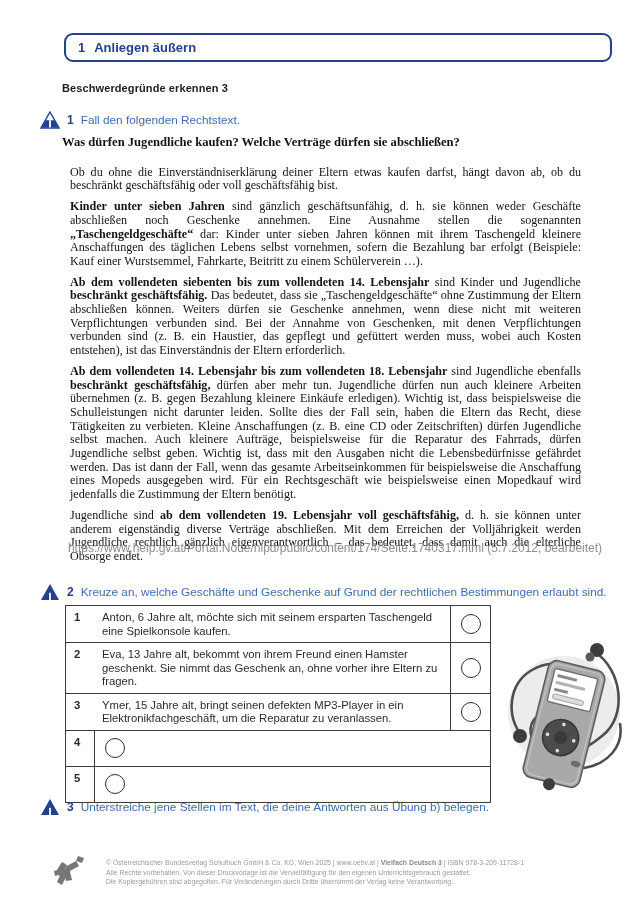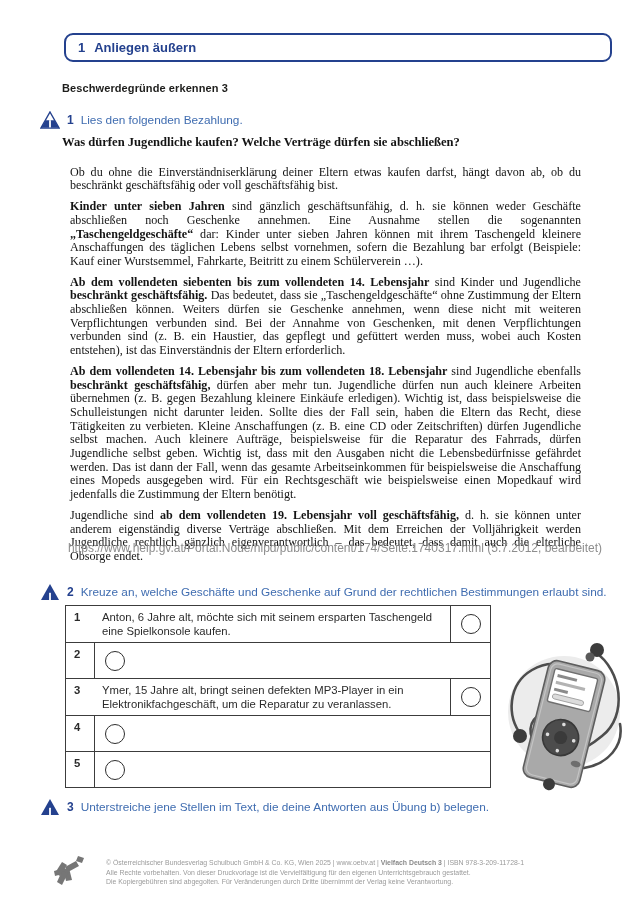--- a/index.html
+++ b/index.html
@@ -69,21 +69,21 @@
 
 <div class="ex-row" id="ex1">
   <span class="tri">
     <svg width="20" height="18" viewBox="0 0 20 18">
       <polygon points="10,1 19,17 1,17" fill="#ffffff" stroke="#24418e" stroke-width="1.4"></polygon>
       <polygon points="5.6,9.2 14.4,9.2 18.6,16.4 1.4,16.4" fill="#24418e"></polygon>
       <rect x="9.1" y="9.2" width="1.8" height="7.2" fill="#ffffff"></rect>
     </svg>
   </span>
   <span class="num">1</span>
-  <span class="instr">Lies den folgenden Bezahlung.</span>
+  <span class="instr">Fall den folgenden Rechtstext.</span>
 </div>
 
 <div class="rechtstext">
   <div class="question">Was dürfen Jugendliche kaufen? Welche Verträge dürfen sie abschließen?</div>
   <div>
       <p><span>Ob du ohne die Einverständniserklärung deiner Eltern etwas kaufen darfst, hängt davon ab, ob du beschränkt geschäftsfähig oder voll geschäftsfähig bist.</span></p>
       <p><span class="bold">Kinder unter sieben Jahren</span><span> sind gänzlich geschäftsunfähig, d. h. sie können weder Geschäfte abschließen noch Geschenke annehmen. Eine Ausnahme stellen die sogenannten </span><span class="bold">„Taschengeldgeschäfte“</span><span> dar: Kinder unter sieben Jahren können mit ihrem Taschengeld kleinere Anschaffungen des täglichen Lebens selbst vornehmen, sofern die Bezahlung bar erfolgt (Beispiele: Kauf einer Wurstsemmel, Fahrkarte, Beitritt zu einem Schülerverein …).</span></p>
       <p><span class="bold">Ab dem vollendeten siebenten bis zum vollendeten 14. Lebensjahr</span><span> sind Kinder und Jugendliche </span><span class="bold">beschränkt geschäftsfähig.</span><span> Das bedeutet, dass sie „Taschengeldgeschäfte“ ohne Zustimmung der Eltern abschließen können. Weiters dürfen sie Geschenke annehmen, wenn diese nicht mit weiteren Verpflichtungen verbunden sind. Bei der Annahme von Geschenken, mit denen Verpflichtungen verbunden sind (z. B. ein Haustier, das gepflegt und gefüttert werden muss, wobei auch Kosten entstehen), ist das Einverständnis der Eltern erforderlich.</span></p>
       <p><span class="bold">Ab dem vollendeten 14. Lebensjahr bis zum vollendeten 18. Lebensjahr</span><span> sind Jugendliche ebenfalls </span><span class="bold">beschränkt geschäftsfähig,</span><span> dürfen aber mehr tun. Jugendliche dürfen nun auch kleinere Arbeiten übernehmen (z. B. gegen Bezahlung kleinere Einkäufe erledigen). Wichtig ist, dass beispielsweise die Schulleistungen nicht darunter leiden. Sollte dies der Fall sein, haben die Eltern das Recht, diese Tätigkeiten zu verbieten. Kleine Anschaffungen (z. B. eine CD oder Zeitschriften) dürfen Jugendliche selbst machen. Auch kleinere Aufträge, beispielsweise für die Reparatur des Fahrrads, dürfen Jugendliche selbst geben. Wichtig ist, dass mit den Ausgaben nicht die Lebensbedürfnisse gefährdet werden. Das ist dann der Fall, wenn das gesamte Arbeitseinkommen für beispielsweise die Anschaffung eines Mopeds ausgegeben wird. Für ein Rechtsgeschäft wie beispielsweise einen Mopedkauf wird jedenfalls die Zustimmung der Eltern benötigt.</span></p>
       <p><span>Jugendliche sind </span><span class="bold">ab dem vollendeten 19. Lebensjahr voll geschäftsfähig,</span><span> d. h. sie können unter anderem eigenständig diverse Verträge abschließen. Mit dem Erreichen der Volljährigkeit werden Jugendliche rechtlich gänzlich eigenverantwortlich – das bedeutet, dass damit auch die elterliche Obsorge endet.</span></p>
@@ -106,20 +106,21 @@
   <div class="trow">
     <div class="tnum">1</div>
     <div class="ttext">Anton, 6 Jahre alt, möchte sich mit seinem ersparten Taschengeld eine Spielkonsole kaufen.</div>
     <div class="tcheck">
       <span class="circle"></span>
     </div>
   </div>
 
   <div class="trow">
     <div class="tnum">2</div>
+    <div class="ttext">Eva, 13 Jahre alt, bekommt von ihrem Freund einen Hamster geschenkt. Sie nimmt das Geschenk an, ohne vorher ihre Eltern zu fragen.</div>
     <div class="tcheck">
       <span class="circle"></span>
     </div>
   </div>
 
   <div class="trow">
     <div class="tnum">3</div>
     <div class="ttext">Ymer, 15 Jahre alt, bringt seinen defekten MP3-Player in ein Elektronikfachgeschäft, um die Reparatur zu veranlassen.</div>
     <div class="tcheck">
       <span class="circle"></span>

